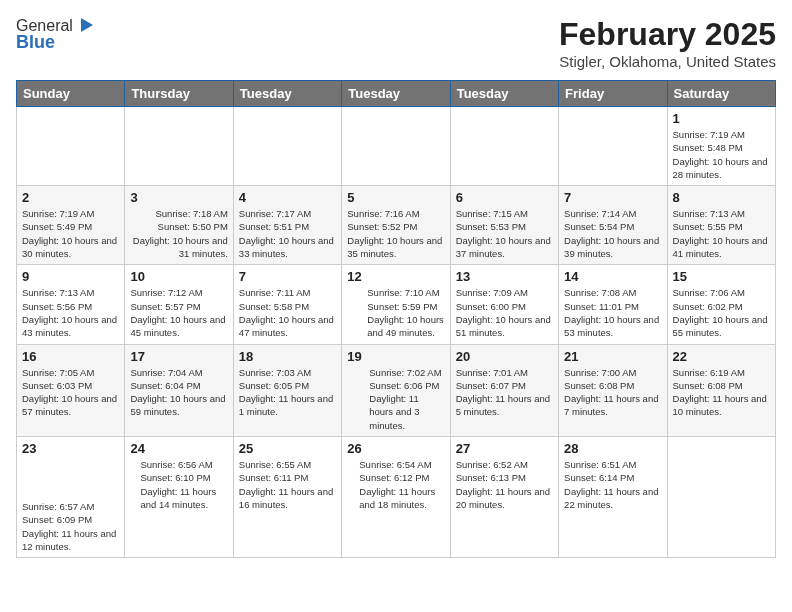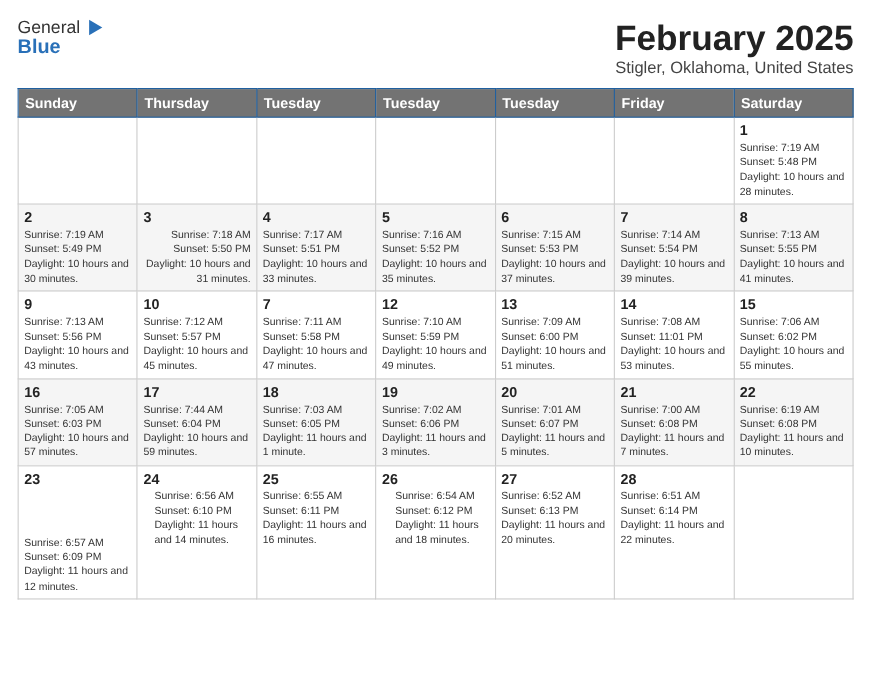--- a/index.html
+++ b/index.html
@@ -187,21 +187,21 @@
 Daylight: 10 hours and 45 minutes.</div>
         </td>
         <td>
           <span class="day-num">7</span>
           <div class="day-info" style="white-space: pre-line;">Sunrise: 7:11 AM
 Sunset: 5:58 PM
 Daylight: 10 hours and 47 minutes.</div>
         </td>
         <td>
           <span class="day-num">12</span>
-          <div class="day-info" style="white-space: pre-line;">Sunrise: 7:10 AM
+          <div class="day-info" style="white-space: pre-line; margin-left: 20px;">Sunrise: 7:10 AM
 Sunset: 5:59 PM
 Daylight: 10 hours and 49 minutes.</div>
         </td>
         <td>
           <span class="day-num">13</span>
           <div class="day-info" style="white-space: pre-line;">Sunrise: 7:09 AM
 Sunset: 6:00 PM
 Daylight: 10 hours and 51 minutes.</div>
         </td>
         <td>
@@ -219,33 +219,33 @@
       </tr>
       <tr class="row-even">
         <td>
           <span class="day-num">16</span>
           <div class="day-info" style="white-space: pre-line;">Sunrise: 7:05 AM
 Sunset: 6:03 PM
 Daylight: 10 hours and 57 minutes.</div>
         </td>
         <td>
           <span class="day-num">17</span>
-          <div class="day-info" style="white-space: pre-line;">Sunrise: 7:44 AM
+          <div class="day-info" style="white-space: pre-line;">Sunrise: 7:04 AM
 Sunset: 6:04 PM
 Daylight: 10 hours and 59 minutes.</div>
         </td>
         <td>
           <span class="day-num">18</span>
           <div class="day-info" style="white-space: pre-line;">Sunrise: 7:03 AM
 Sunset: 6:05 PM
 Daylight: 11 hours and 1 minute.</div>
         </td>
         <td>
           <span class="day-num">19</span>
-          <div class="day-info" style="white-space: pre-line;">Sunrise: 7:02 AM
+          <div class="day-info" style="white-space: pre-line; margin-left: 22px;">Sunrise: 7:02 AM
 Sunset: 6:06 PM
 Daylight: 11 hours and 3 minutes.</div>
         </td>
         <td>
           <span class="day-num">20</span>
           <div class="day-info" style="white-space: pre-line;">Sunrise: 7:01 AM
 Sunset: 6:07 PM
 Daylight: 11 hours and 5 minutes.</div>
         </td>
         <td>

